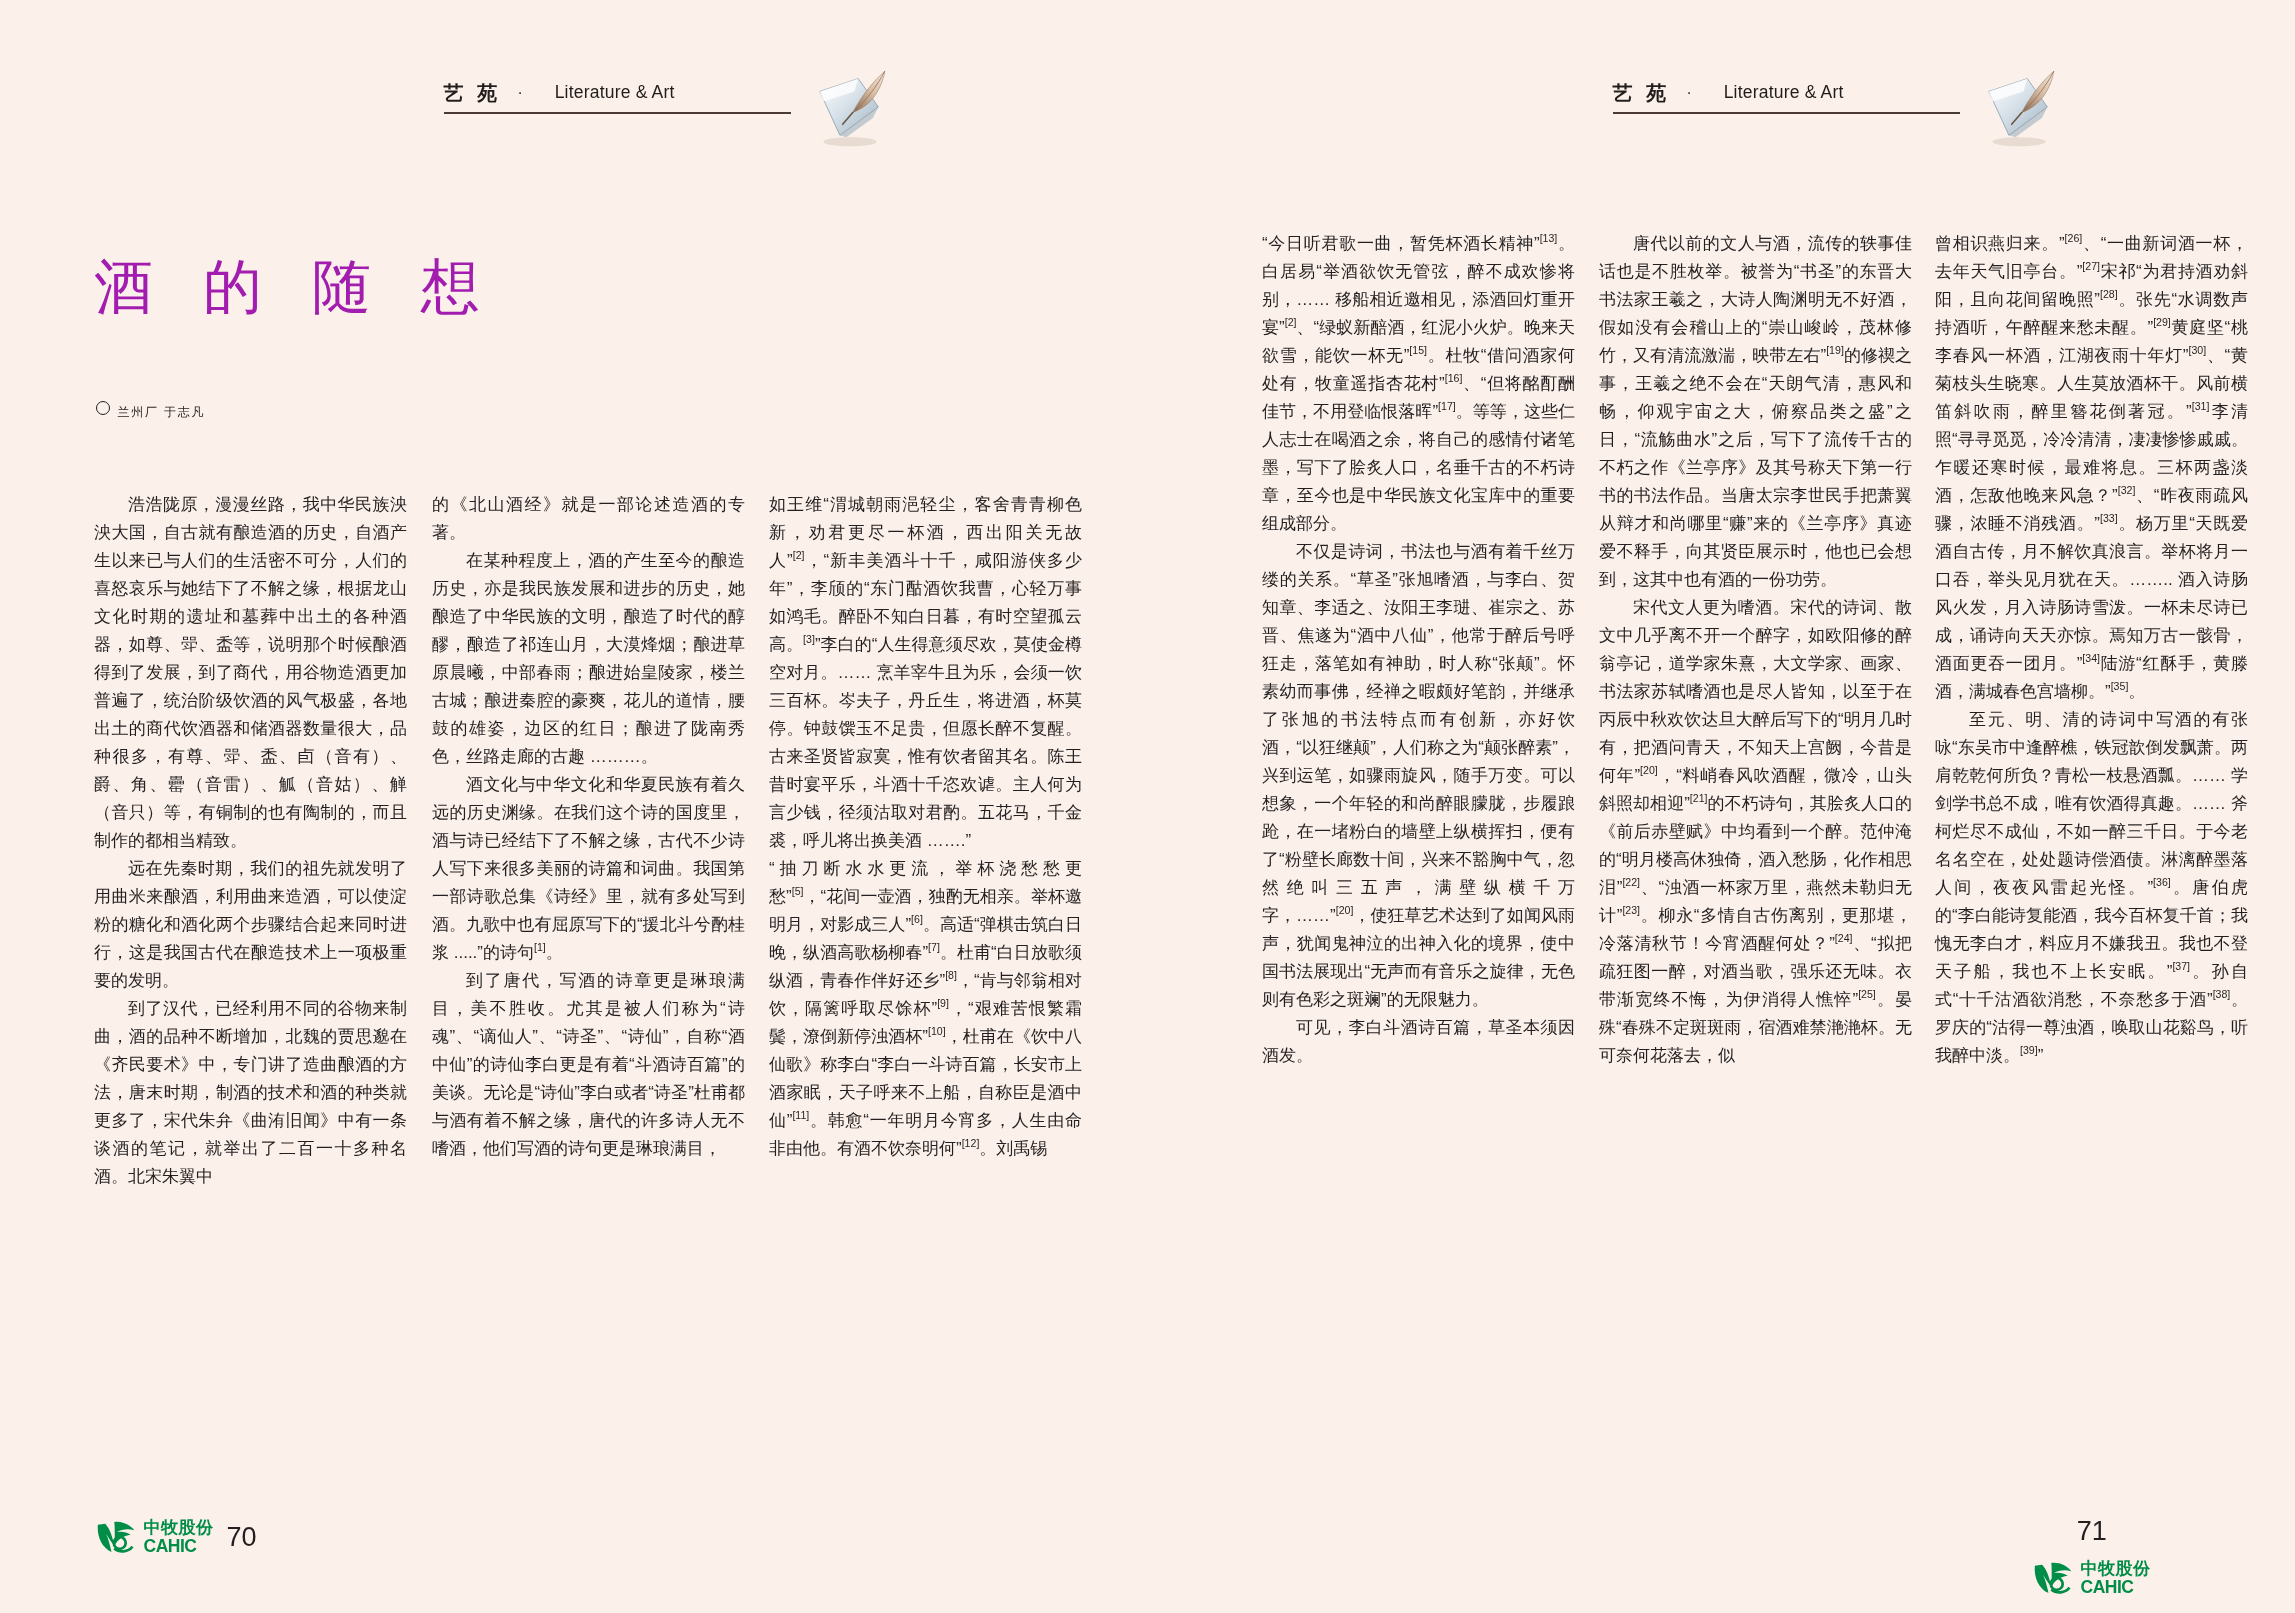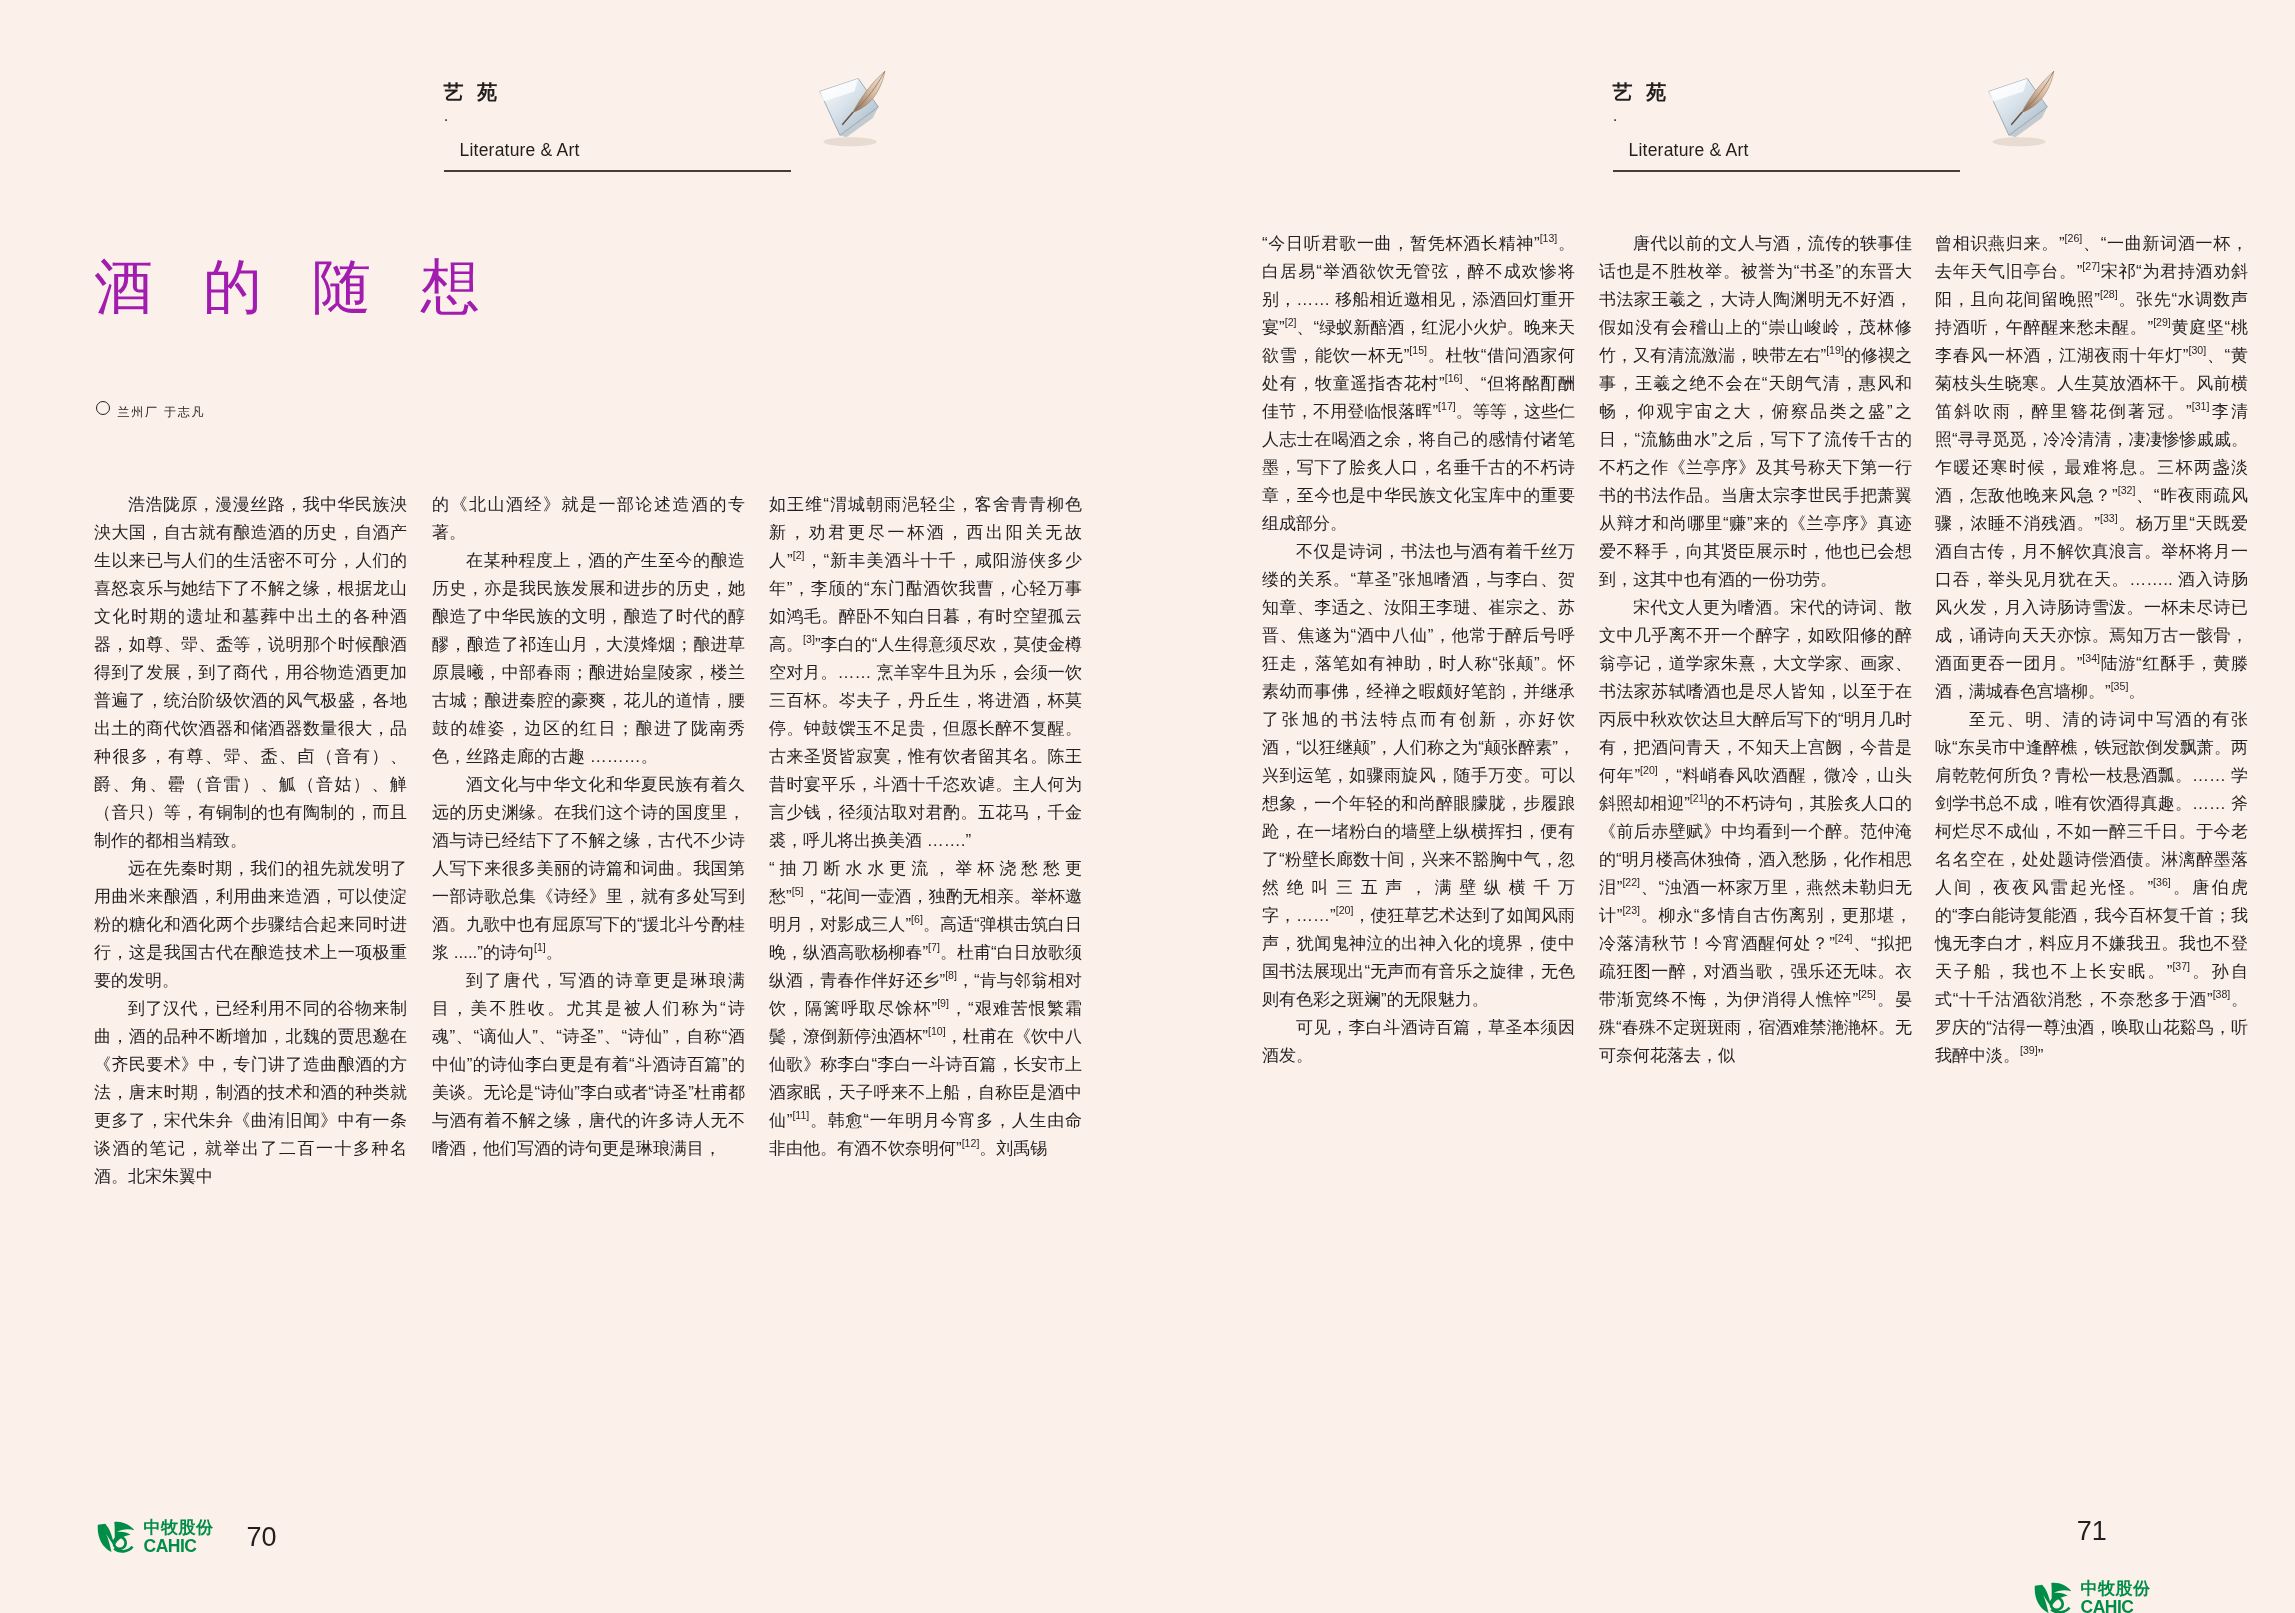--- a/index.html
+++ b/index.html
@@ -33,24 +33,23 @@
   .runhead {
     position: absolute;
     top: 82px;
     width: 565px;
     height: 69px;
   }
   .runhead-left  { left: 439px; }
   .runhead-right { left: 1608px; }
   .runhead-row {
     display: flex;
-    align-items: flex-start;
-    gap: 10px;
+    align-items: flex-end;
+    gap: 16px;
     padding-left: 4.6px;
-    flex-direction: column;
   }
   .runhead-cn {
     font-size: 20px;
     font-weight: 700;
     letter-spacing: 4.1px;
     color: #211d1c;
     line-height: 1;
   }
   .runhead-dot {
     font-size: 15.6px;
@@ -145,21 +144,21 @@
   .rp-c2 { left: 1599px; top: 230px;  height: 1259px; }
   .rp-c3 { left: 1935px; top: 230px;  height: 1259px; }
 
   
   .footer {
     position: absolute;
     bottom: 55px;
     height: 42px;
     display: flex;
     align-items: center;
-    gap: 33px;
+    gap: 13px;
   }
   .footer-left  { left: 96px; }
   .footer-right { left: 885px; flex-direction: column; }
   .page-no {
     font-size: 27px;
     font-weight: 400;
     color: #231f20;
     font-family: "Liberation Sans", sans-serif;
   }
   .cahic-logo {

